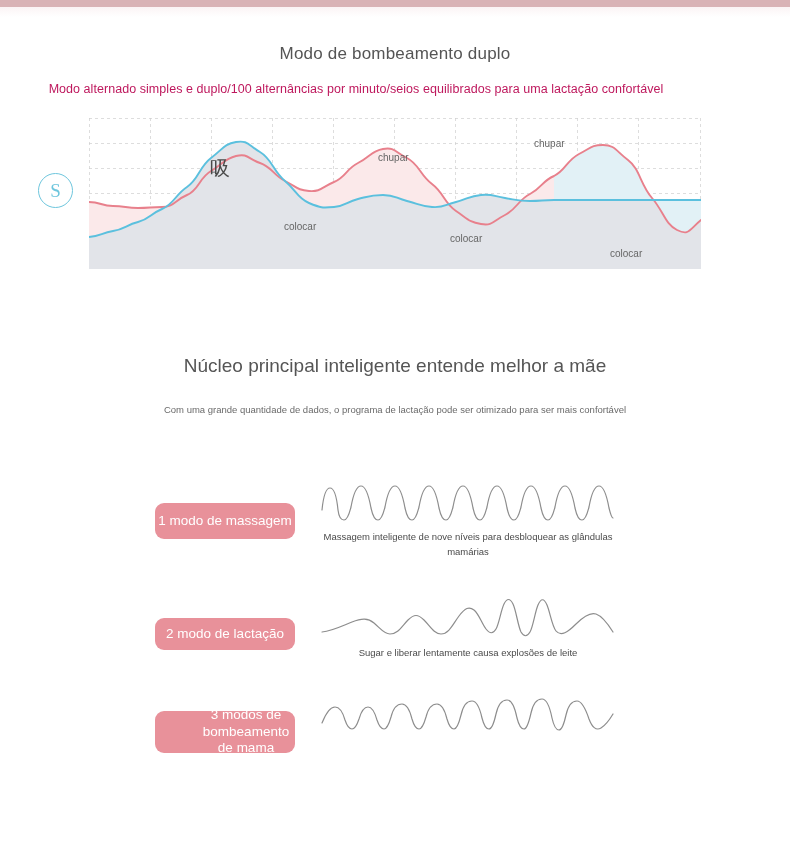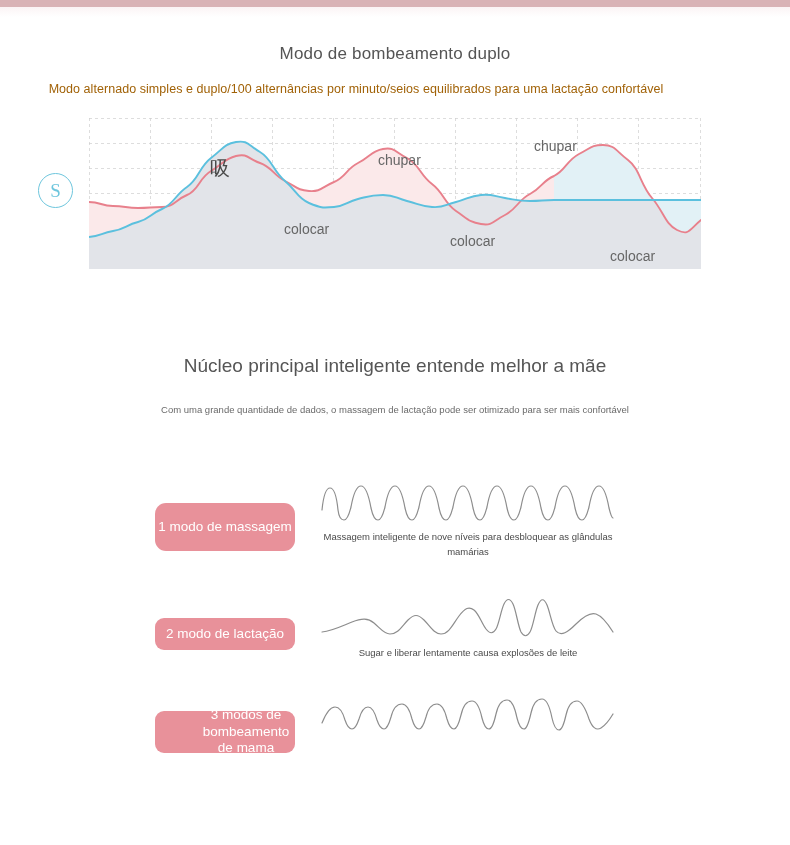--- a/index.html
+++ b/index.html
@@ -46,21 +46,21 @@
     color: #555555;
     letter-spacing: 0.2px;
   }
   .sec1-sub {
     position: absolute;
     top: 82px; left: 0;
     width: 712px;
     text-align: center;
     font-size: 12.5px;
     font-weight: 400;
-    color: #a16207;
+    color: #be185d;
     letter-spacing: 0.05px;
   }
 
   
   .chart-wrap {
     position: absolute;
     left: 89px;
     top: 118px;
     width: 612px;
     height: 151px;
@@ -79,21 +79,21 @@
     align-items: center;
     justify-content: center;
     color: #6ec6dd;
     font-size: 19px;
     font-family: "Liberation Serif", "DejaVu Serif", serif;
     line-height: 1;
   }
 
   .chart-label {
     position: absolute;
-    font-size: 14px;
+    font-size: 10px;
     color: #666666;
     white-space: nowrap;
   }
   .chart-label-cjk {
     position: absolute;
     font-size: 20px;
     color: #4a4a4a;
     white-space: nowrap;
   }
 
@@ -216,24 +216,24 @@
 </div>
 
 <div class="chart-label-cjk" style="left:210px; top:155px;">吸</div>
 <div class="chart-label" style="left:378px; top:152px;">chupar</div>
 <div class="chart-label" style="left:284px; top:221px;">colocar</div>
 <div class="chart-label" style="left:534px; top:138px;">chupar</div>
 <div class="chart-label" style="left:450px; top:233px;">colocar</div>
 <div class="chart-label" style="left:610px; top:248px;">colocar</div>
 
 <div class="sec2-title">Núcleo principal inteligente entende melhor a mãe</div>
-<div class="sec2-sub">Com uma grande quantidade de dados, o massagem de lactação pode ser otimizado para ser mais confortável</div>
+<div class="sec2-sub">Com uma grande quantidade de dados, o programa de lactação pode ser otimizado para ser mais confortável</div>
 
 <div class="mode-row" style="top:480px;">
-  <div class="mode-pill" style="top:23px; height:48px;border-radius:11px;">
+  <div class="mode-pill" style="top:23px; height:36px;">
     <span>1 modo de massagem</span>
   </div>
   <div class="mode-wave" style="top:0px;">
     <svg width="295" height="45" viewBox="0 0 295 45">
       <path fill="none" stroke="#8d8d8d" stroke-width="1.2" stroke-linecap="round" d="M2,30 C3,20 5,8 10,8 C15,8 17,20 18,30 C19,38 21,40 24,40 C27,40 29,35 31,27
                C33,16 36,6 41,6 C46,6 49,17 51,28 C53,37 55,40 58,40 C61,40 63,35 65,27
                C67,16 70,6 75,6 C80,6 83,17 85,28 C87,37 89,40 92,40 C95,40 97,35 99,27
                C101,16 104,6 109,6 C114,6 117,17 119,28 C121,37 123,40 126,40 C129,40 131,35 133,27
                C135,16 138,6 143,6 C148,6 151,17 153,28 C155,37 157,40 160,40 C163,40 165,35 167,27
                C169,16 172,6 177,6 C182,6 185,17 187,28 C189,37 191,40 194,40 C197,40 199,35 201,27

